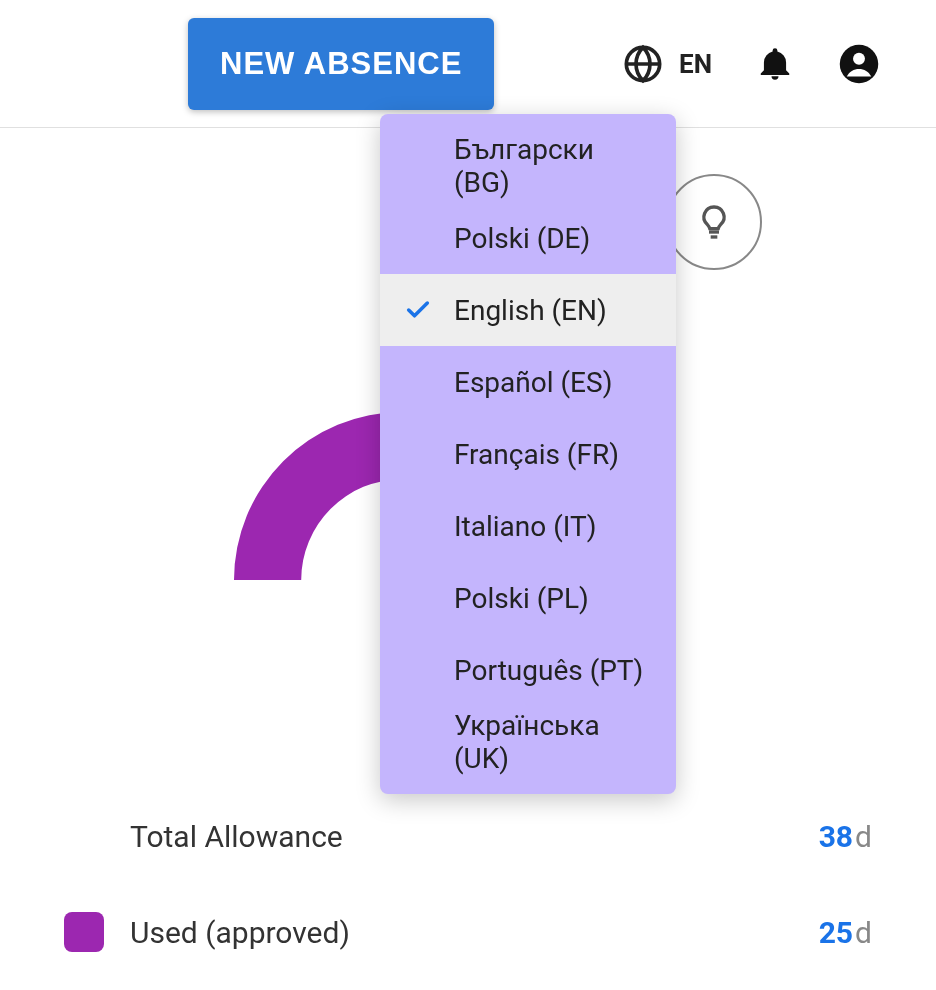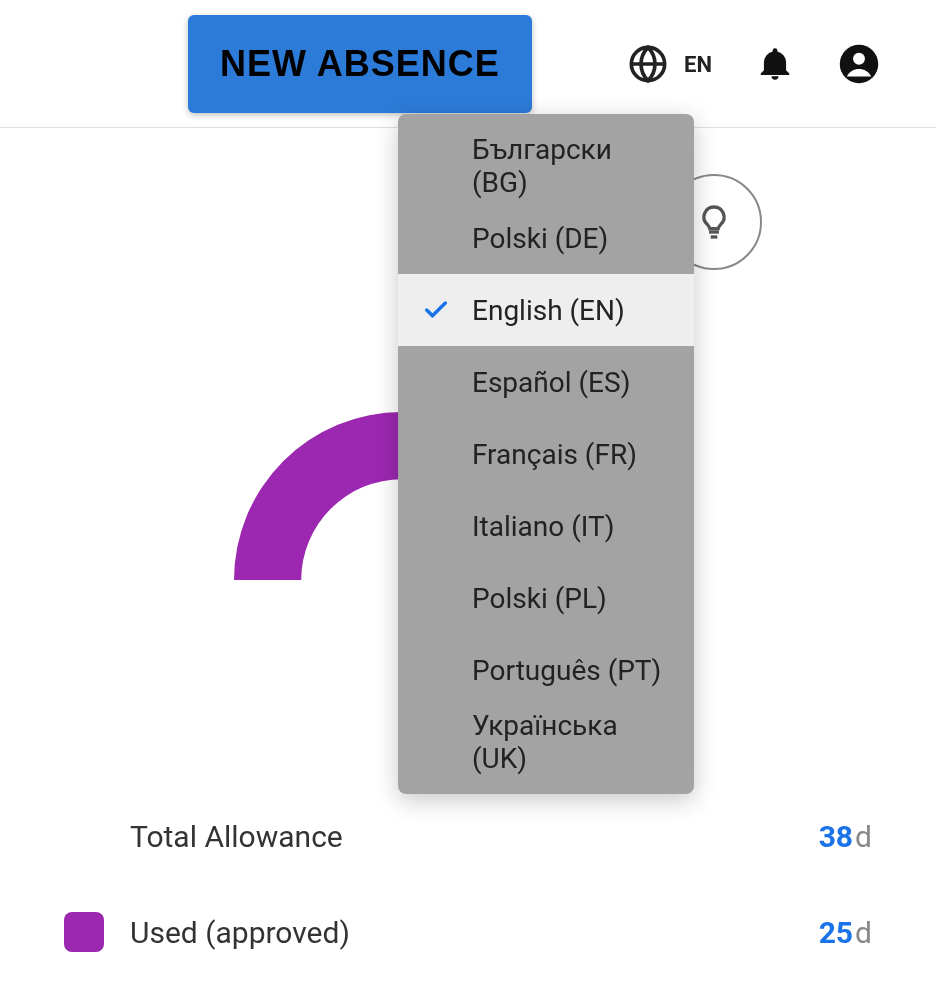--- a/index.html
+++ b/index.html
@@ -17,22 +17,22 @@
       display: flex;
       align-items: center;
       border-bottom: 1px solid #e0e0e0;
       padding: 0 48px;
       position: relative;
     }
 
     .new-absence-btn {
       margin-left: 140px;
       background: #2d7bd8;
-      color: #000000;
-      font-size: 36px;
+      color: #ffffff;
+      font-size: 31px;
       font-weight: 600;
       letter-spacing: 1px;
       border: none;
       padding: 28px 32px;
       border-radius: 6px;
       cursor: pointer;
       box-shadow: 0 2px 6px rgba(0,0,0,0.25);
     }
 
     .header-right {
@@ -45,21 +45,21 @@
       gap: 44px;
     }
 
     .lang-trigger {
       display: flex;
       align-items: center;
       gap: 16px;
       cursor: pointer;
     }
     .lang-trigger span {
-      font-size: 22px;
+      font-size: 26px;
       font-weight: 700;
       color: #222;
     }
 
     .icon-svg { display: block; }
 
     .hint-bubble {
       position: absolute;
       right: 174px;
       top: 174px;
@@ -68,24 +68,24 @@
       border: 2px solid #888;
       border-radius: 50%;
       display: flex;
       align-items: center;
       justify-content: center;
       color: #555;
     }
 
     .language-menu {
       position: absolute;
-      left: 398px;
+      left: 380px;
       top: 114px;
       width: 296px;
-      background: #a3a3a3;
+      background: #c4b5fd;
       border-radius: 8px;
       box-shadow: 0 6px 24px rgba(0,0,0,0.22);
       padding: 16px 0;
       z-index: 50;
     }
     .language-item {
       display: flex;
       align-items: center;
       height: 72px;
       padding: 0 24px;

